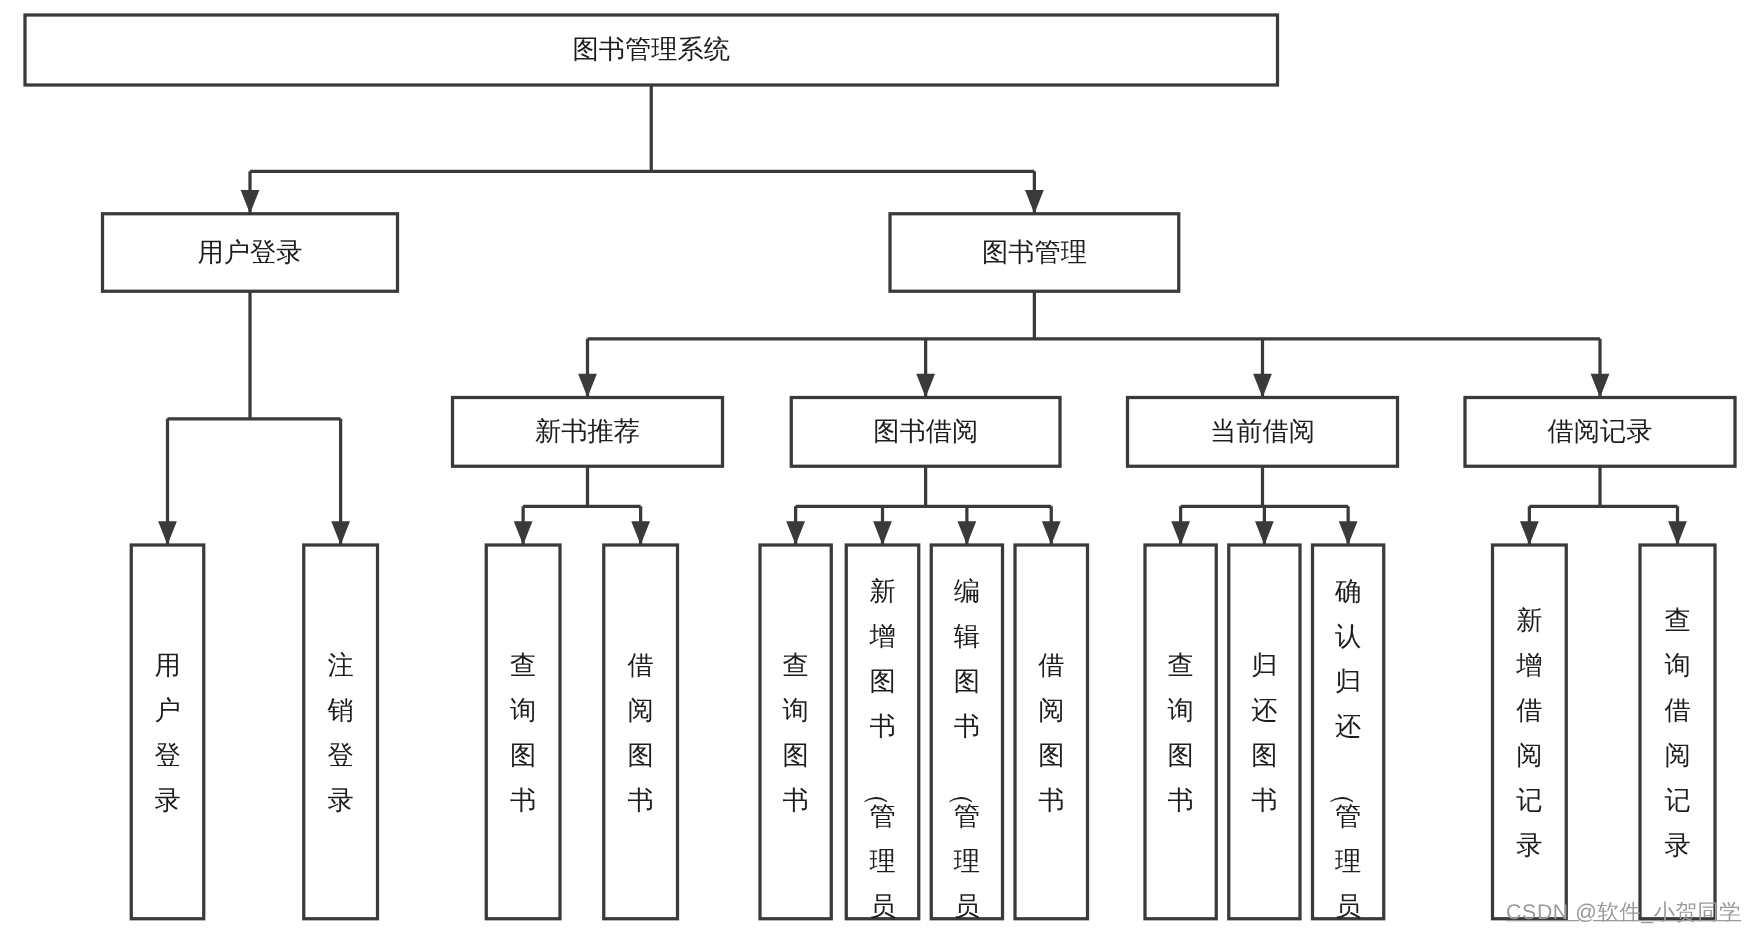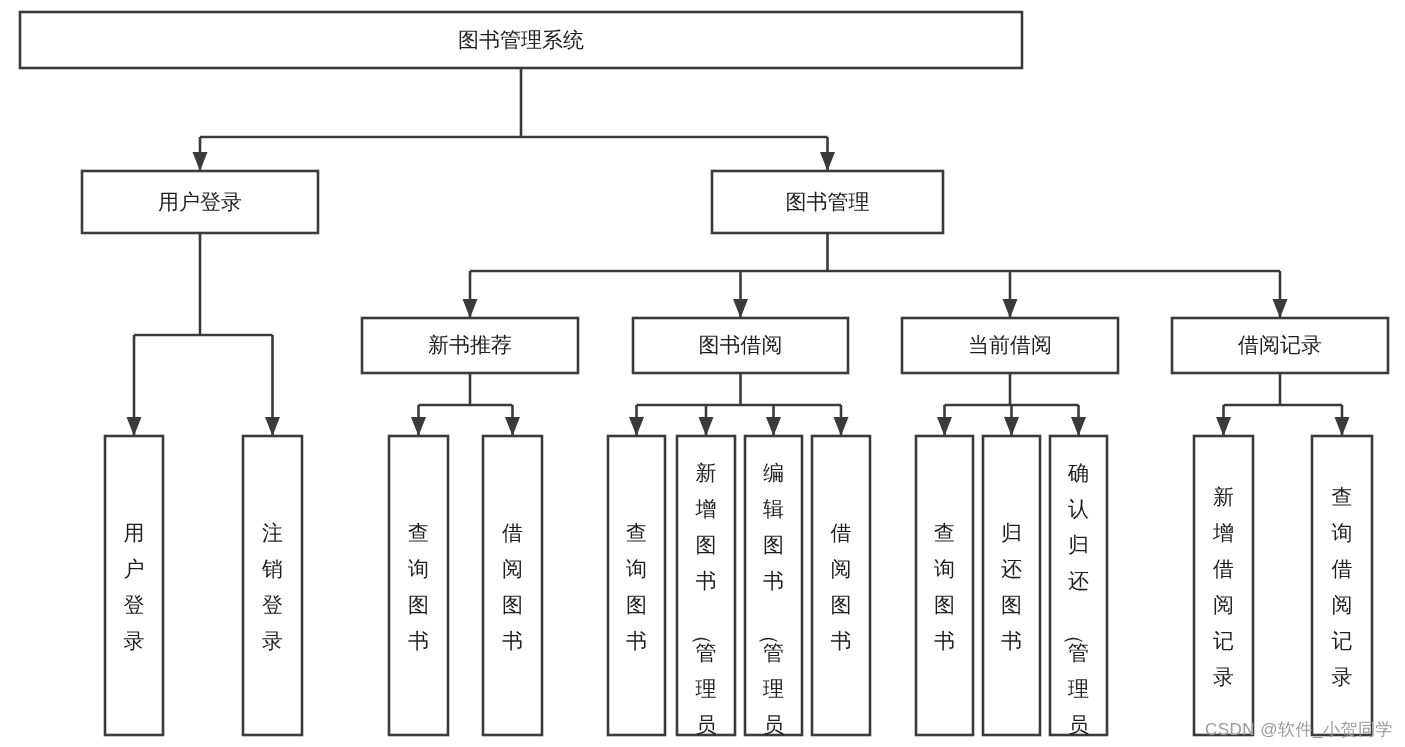--- a/index.html
+++ b/index.html
@@ -58,20 +58,21 @@
     position: absolute;
     right: 12px;
     bottom: 6px;
     font-family: "Liberation Sans", "DejaVu Sans", sans-serif;
     font-size: 17px;
     color: #9a9a9a;
     letter-spacing: 0.5px;
     white-space: nowrap;
     pointer-events: none;
     user-select: none;
+    text-decoration: underline;
   }
 </style>
 </head>
 <body>
 
 <div id="diagram-root">
   <svg id="flow" viewBox="0 0 1405 747" xmlns="http://www.w3.org/2000/svg">
     <g id="edges-layer">
         <g>
           <path d="M 521 68 L 521 137" class="connector"></path>

